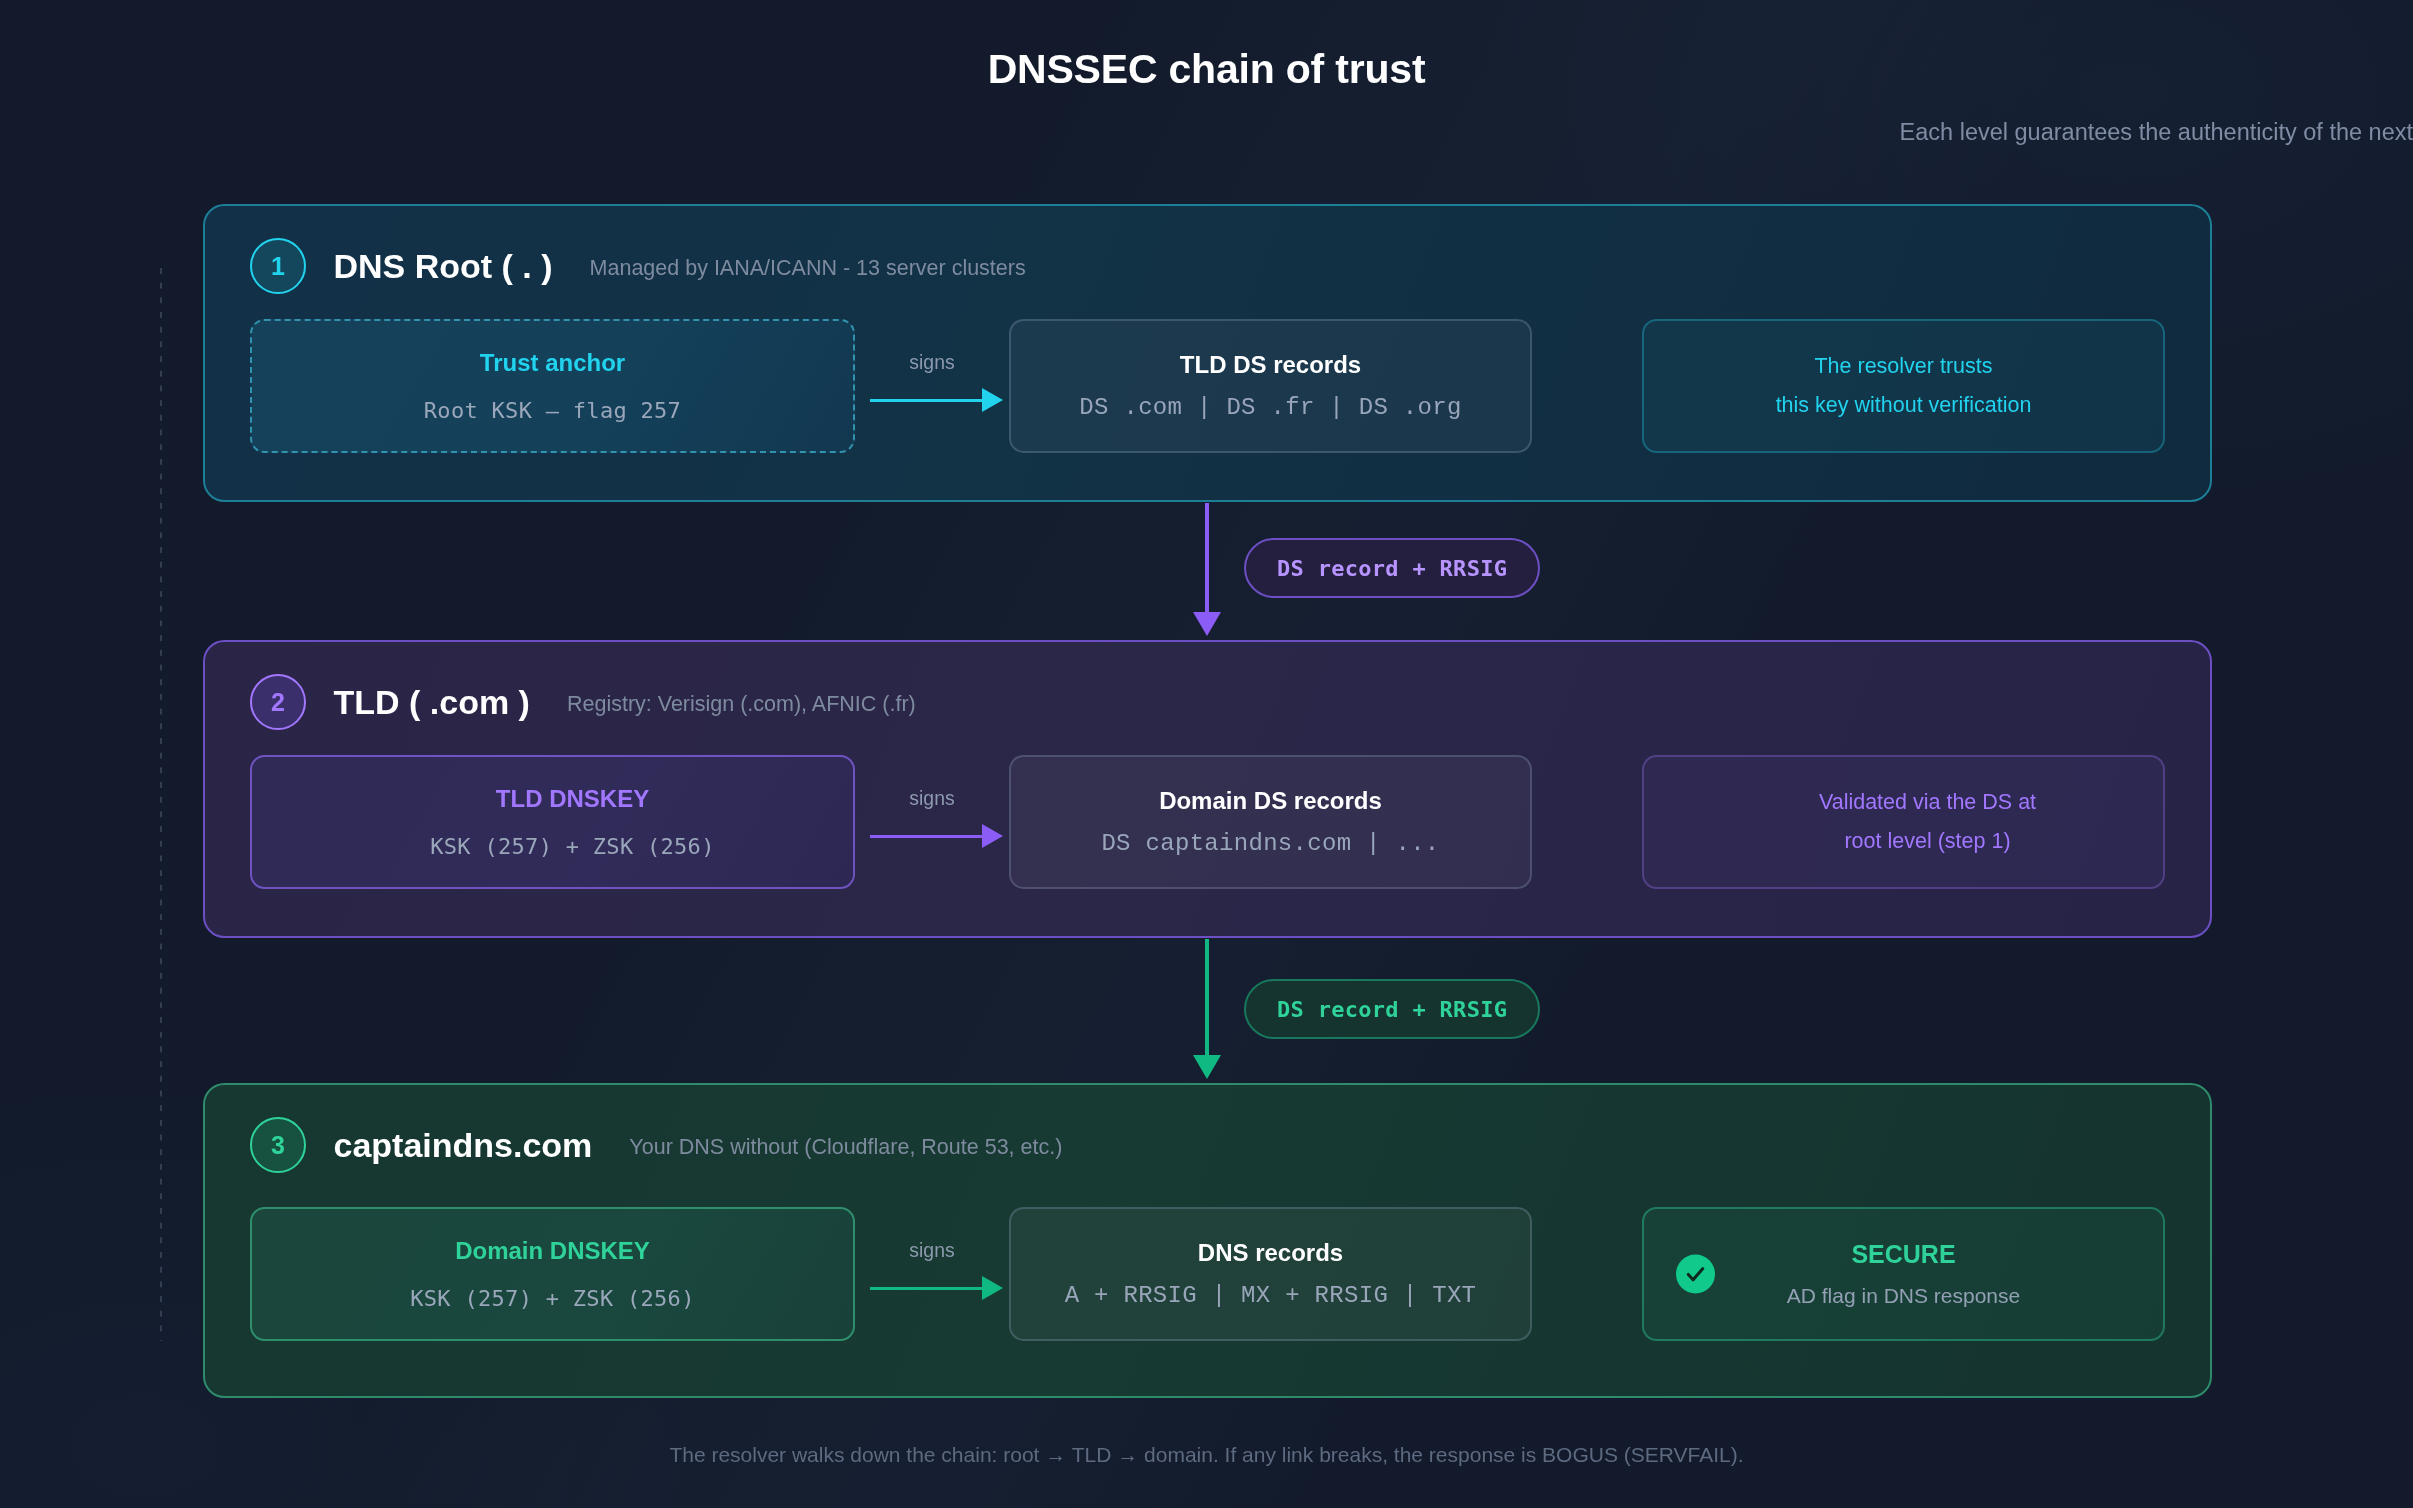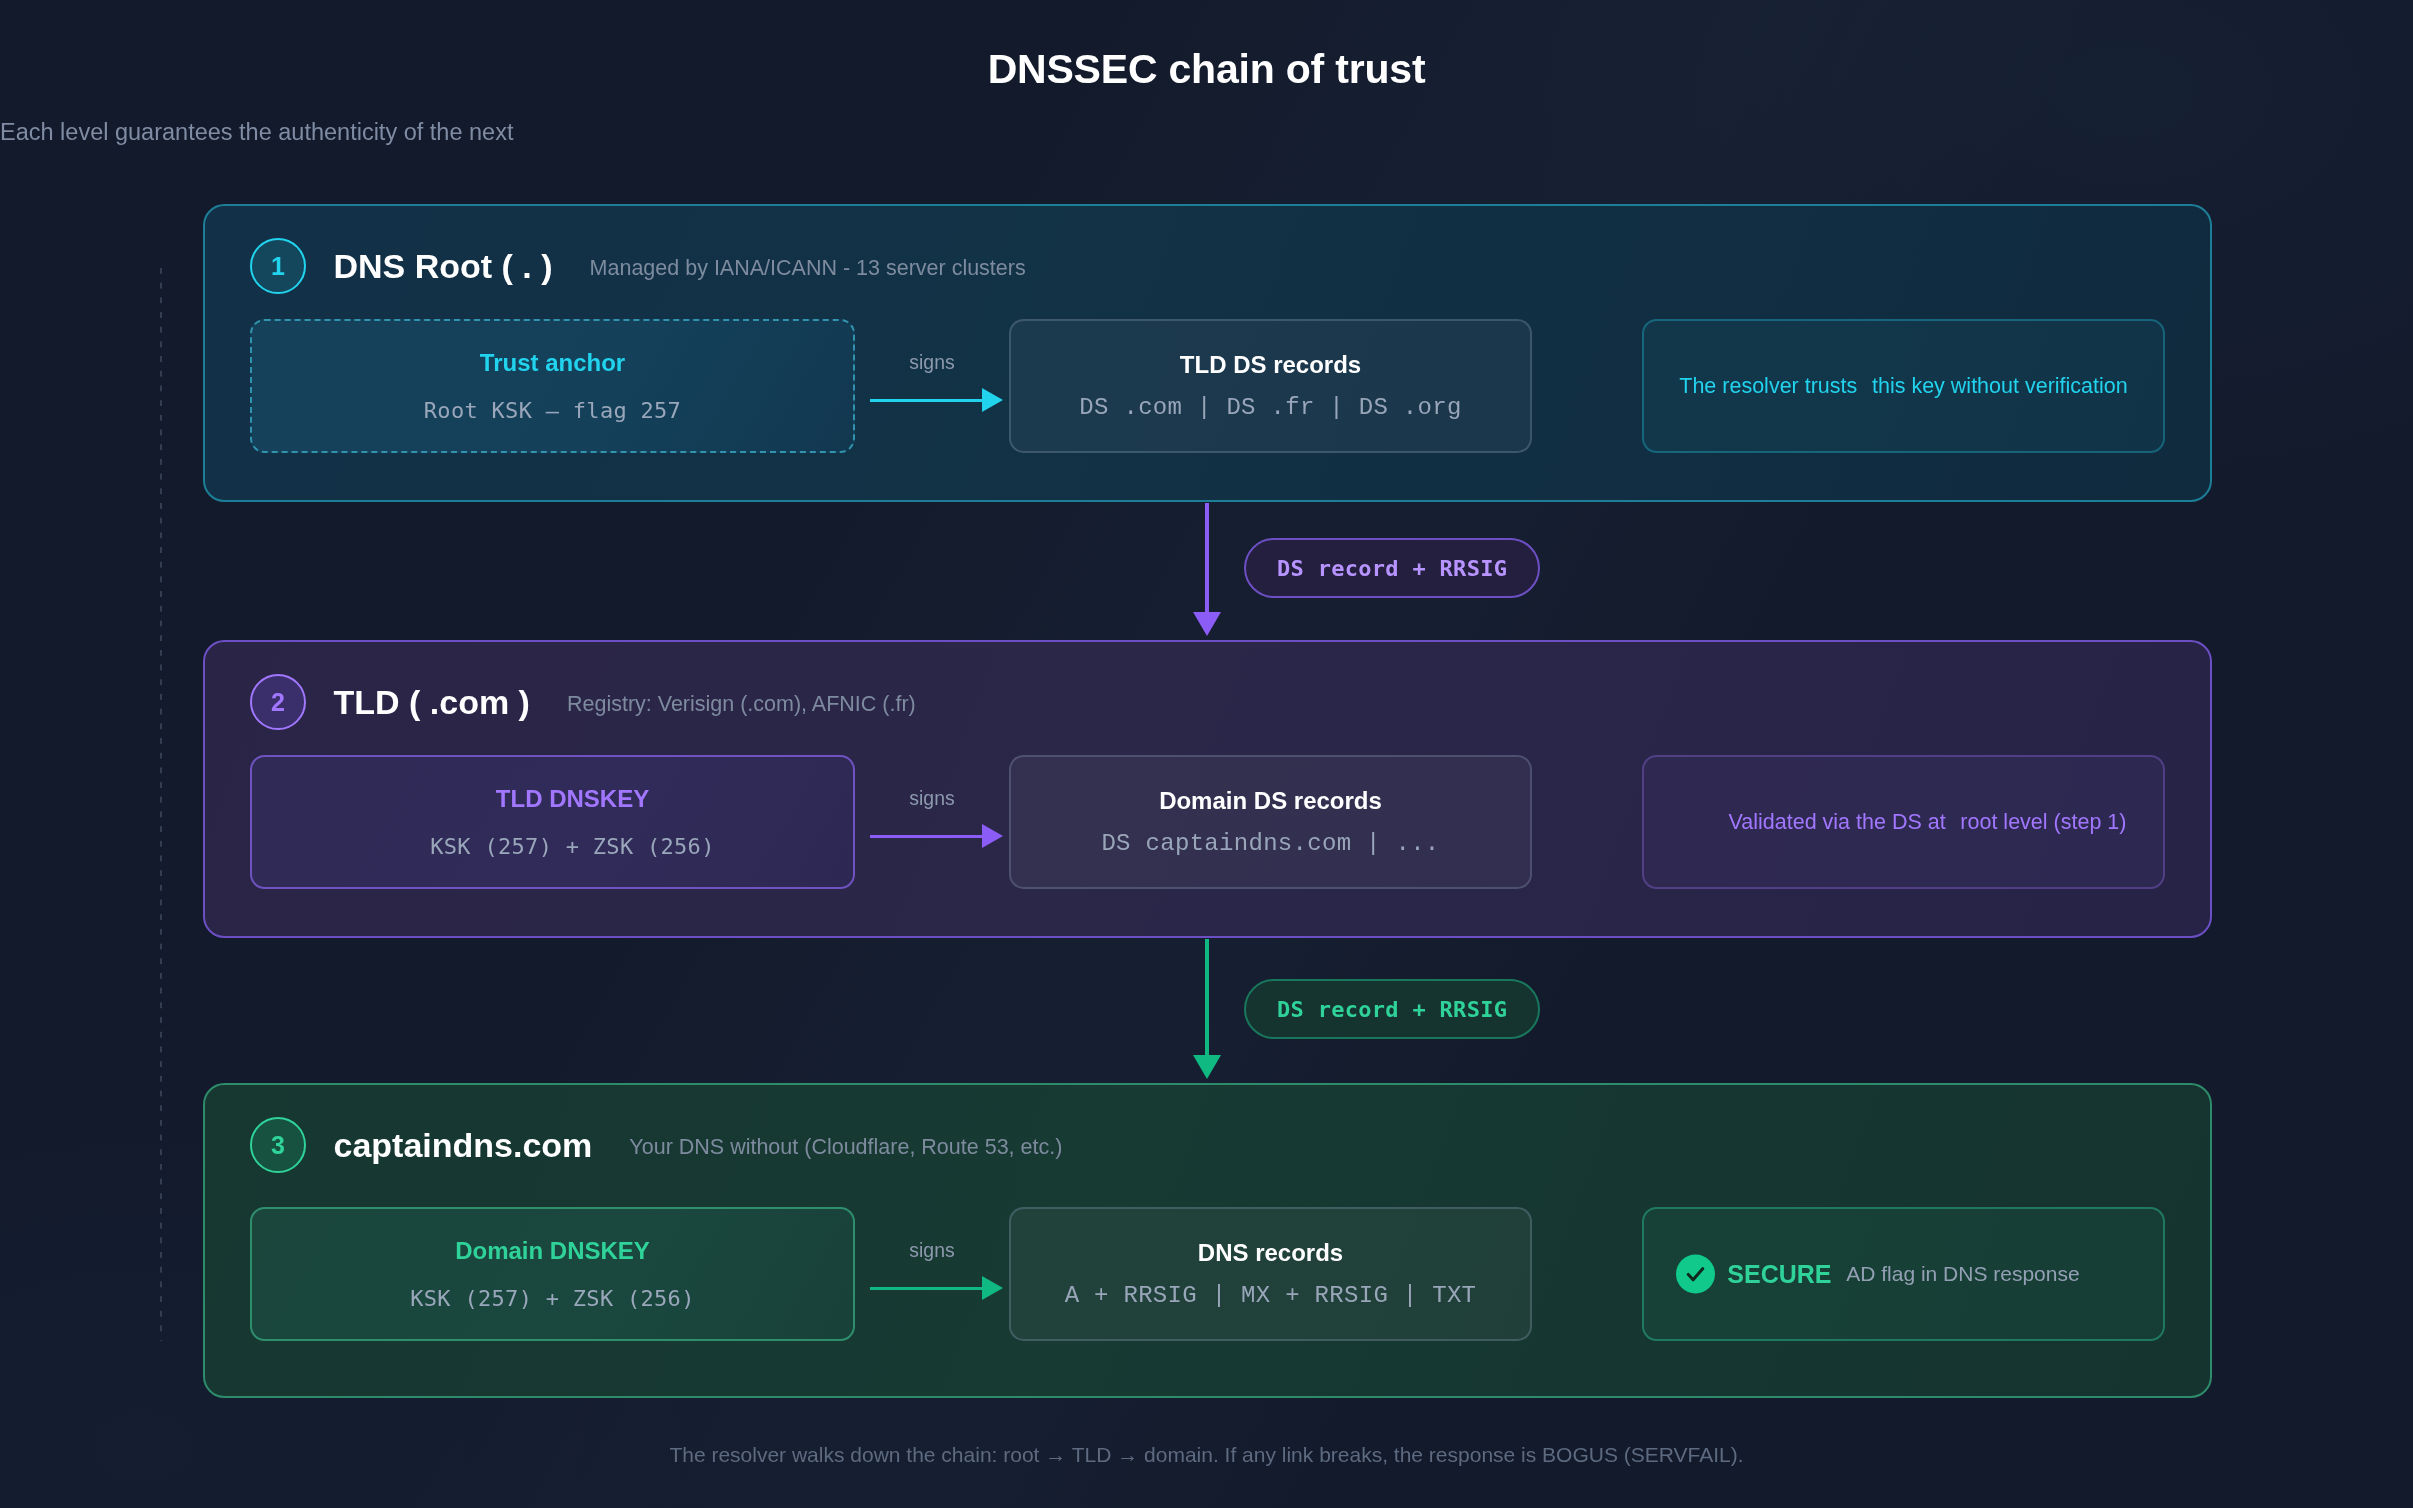--- a/index.html
+++ b/index.html
@@ -43,21 +43,21 @@
     text-align: center;
     font-size: 41px;
     font-weight: bold;
     color: #ffffff;
     letter-spacing: -0.2px;
   }
   .page-subtitle {
     position: absolute;
     left: 0; right: 0;
     top: 119px;
-    text-align: left;
+    text-align: right;
     font-size: 23.5px;
     color: #7f8ca3;
   }
 
   
   #spine {
     position: absolute;
     left: 160px;
     top: 268px;
     width: 2px;
@@ -239,20 +239,21 @@
     justify-content: center;
     flex: none;
     margin-left: auto;
   }
   .root   .infobox { border-color: rgba(34,211,238,0.30); background: rgba(34,211,238,0.055); }
   .tld    .infobox { border-color: rgba(162,119,255,0.30); background: rgba(162,119,255,0.055); }
   .domain .infobox { border-color: rgba(47,211,154,0.40); background: rgba(47,211,154,0.065); }
 
   .infobox-lines {
     display: flex;
+    flex-direction: column;
     align-items: center;
     justify-content: center;
     gap: 14.7px;
     text-align: center;
     font-size: 21.5px;
   }
   .root .infobox-lines { color: #22d3ee; }
   .tld  .infobox-lines { color: #a277ff; margin-left: 48px; }
 
   

